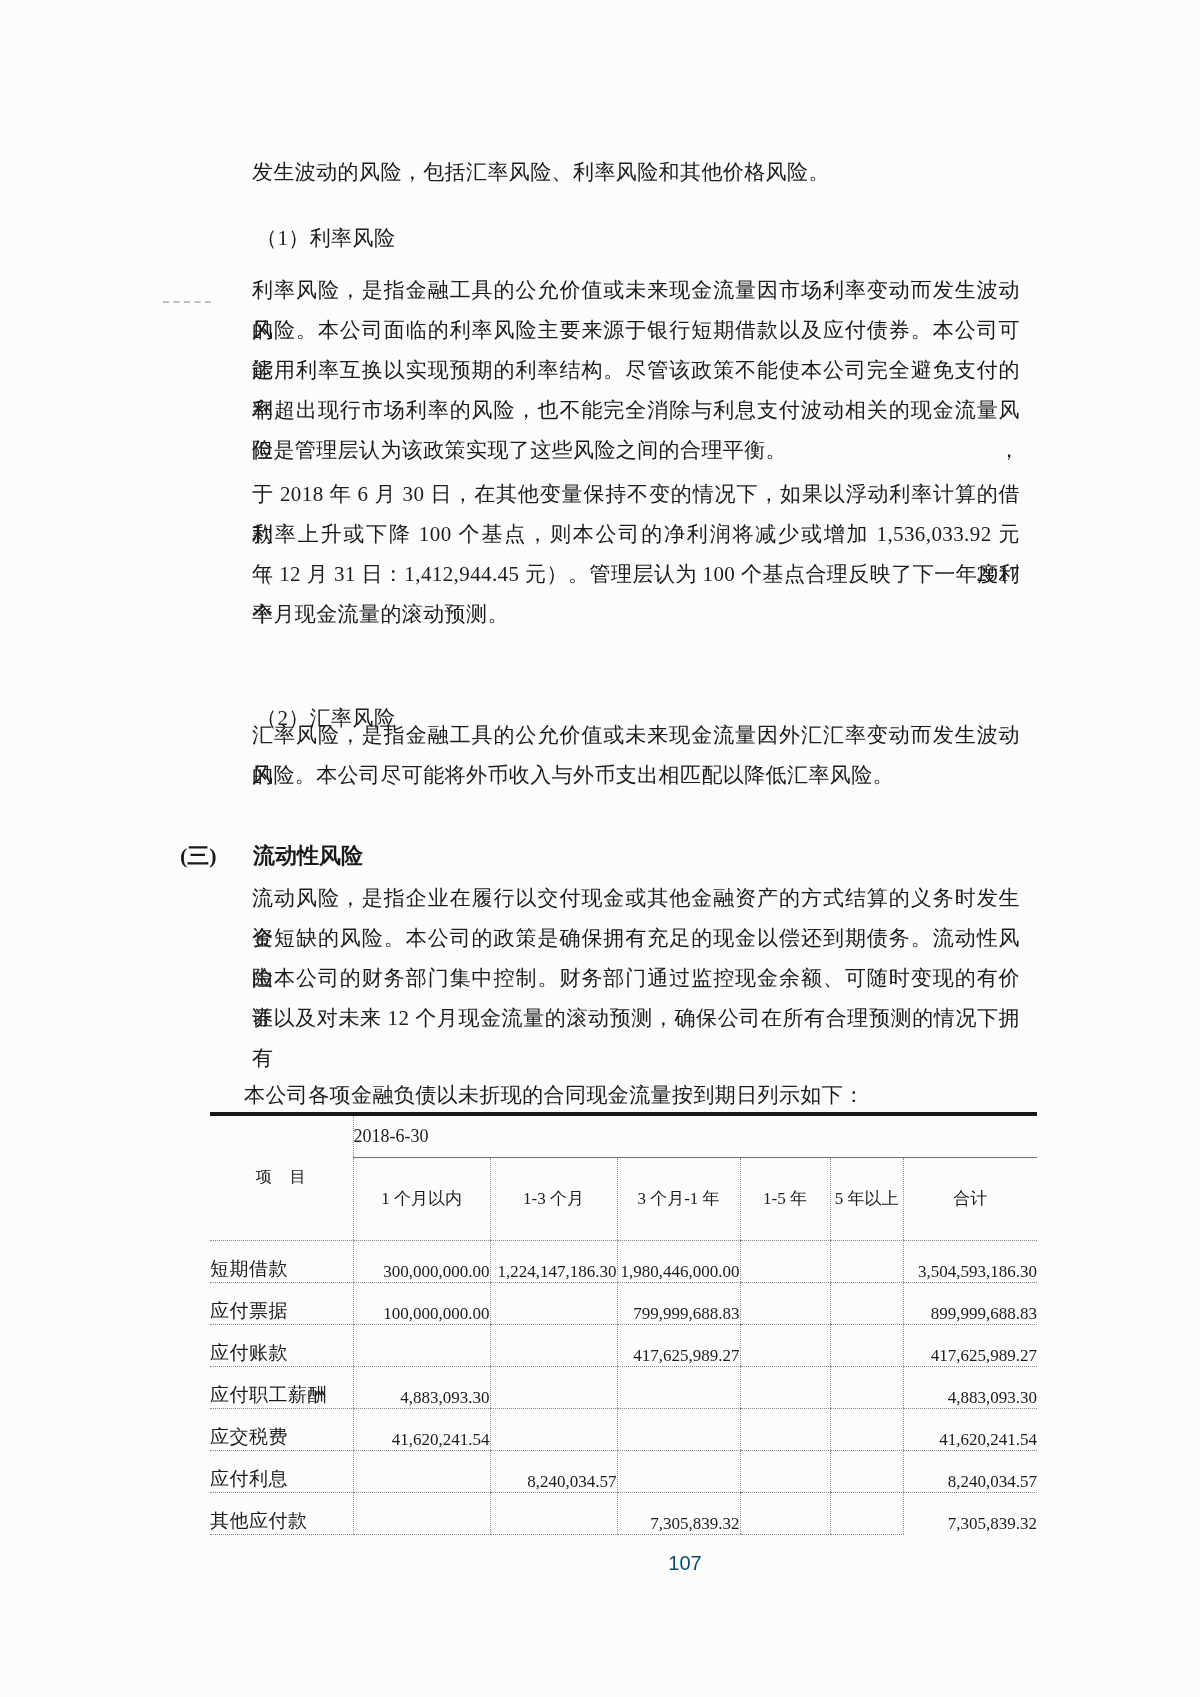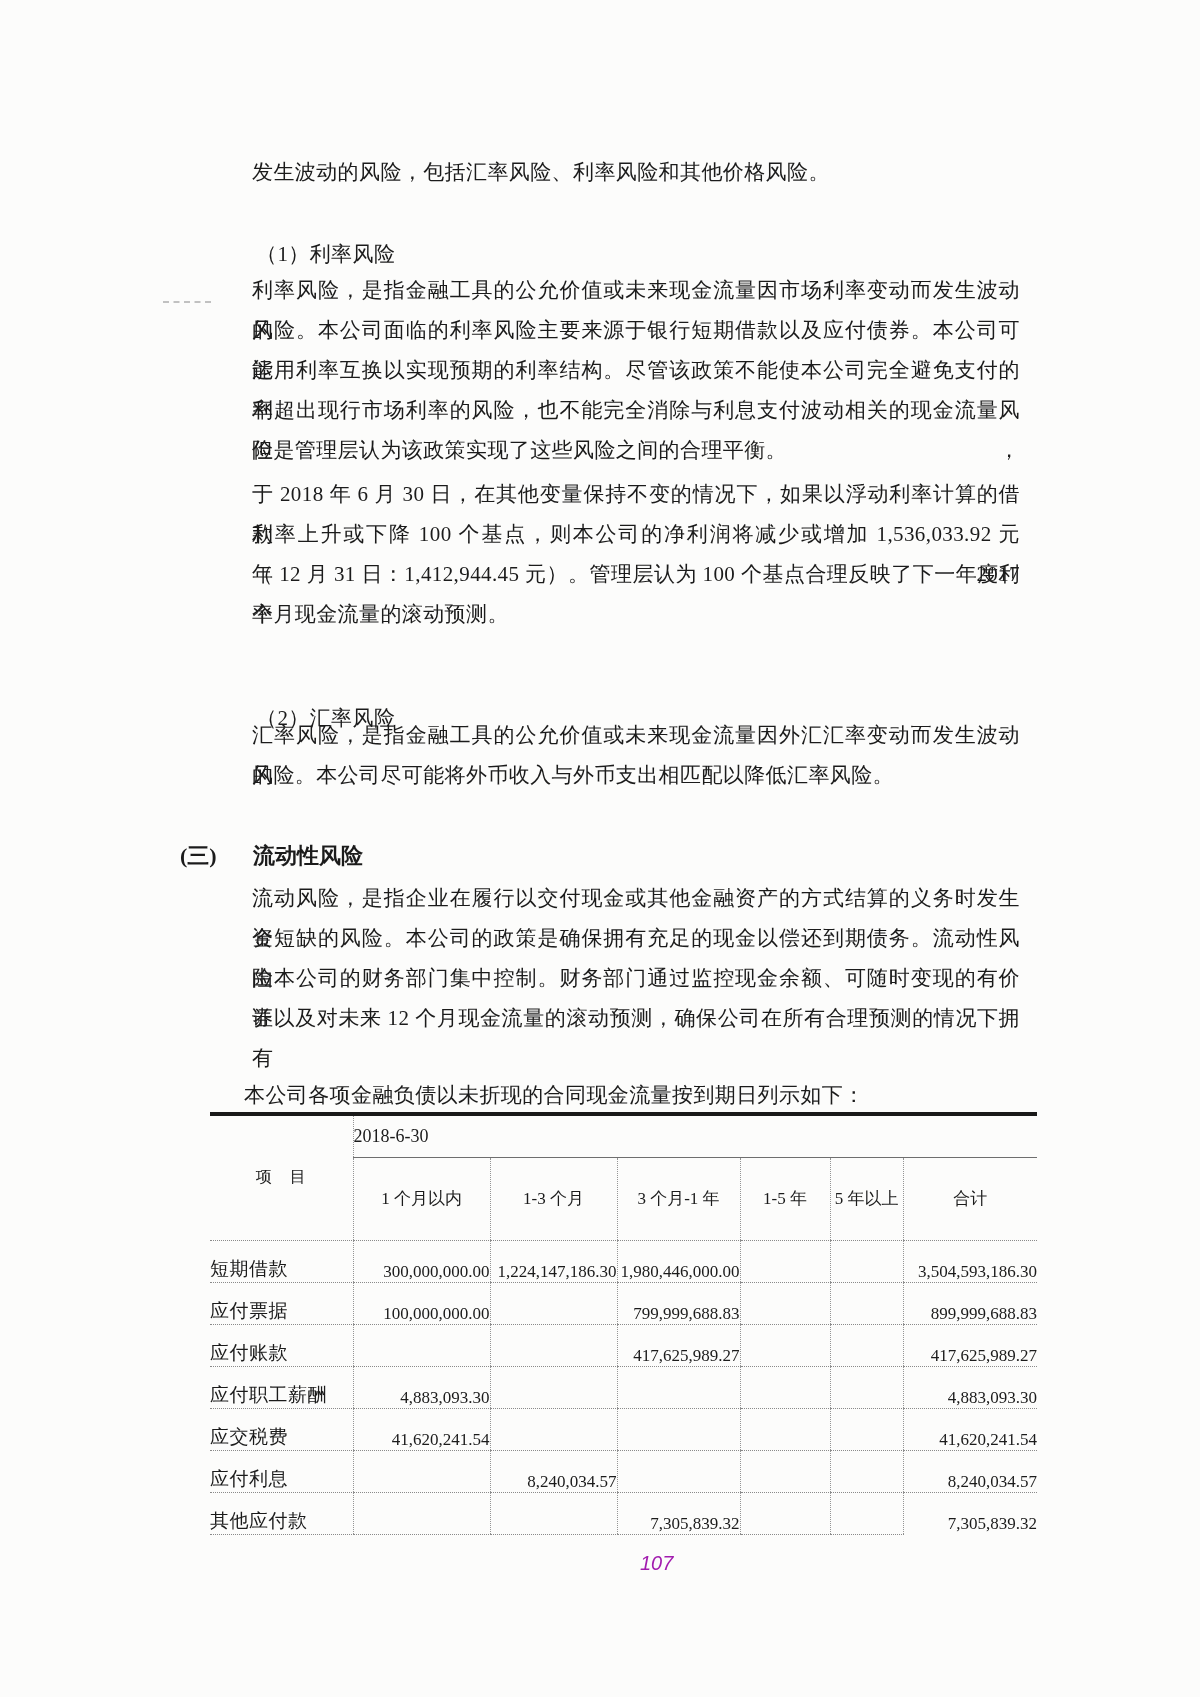--- a/index.html
+++ b/index.html
@@ -69,37 +69,36 @@
   }
   .rv{
     text-align:right;vertical-align:bottom;font-size:17px;
     padding-right:9px;padding-bottom:9px;
     border-left:1px dotted #949494;
     border-bottom:1px dotted #8a8a8a;
   }
   .nb{border-bottom:none;}
   .pagenum{
     position:absolute;left:640px;top:1543px;width:90px;height:40px;
-    line-height:40px;font-size:20px;color:#a21caf;
+    line-height:40px;text-align:center;font-size:20px;color:#0c4a6e;
     font-family:"Liberation Sans","DejaVu Sans",sans-serif;
-    font-style:italic;
   }
 </style>
 </head>
 <body>
 
 <div class="page">
 
   <div class="artifact-dash"></div>
 
   <div class="para" style="top:152px">
     <div class="line">发生波动的风险，包括汇率风险、利率风险和其他价格风险。</div>
   </div>
 
-  <div class="sub-heading" style="top:234px">（1）利率风险</div>
+  <div class="sub-heading" style="top:218px">（1）利率风险</div>
 
   <div class="para" style="top:270px">
     <div class="line jl">利率风险，是指金融工具的公允价值或未来现金流量因市场利率变动而发生波动的</div>
     <div class="line jl">风险。本公司面临的利率风险主要来源于银行短期借款以及应付债券。本公司可能</div>
     <div class="line jl">运用利率互换以实现预期的利率结构。尽管该政策不能使本公司完全避免支付的利</div>
     <div class="line jl">率超出现行市场利率的风险，也不能完全消除与利息支付波动相关的现金流量风险，</div>
     <div class="line">但是管理层认为该政策实现了这些风险之间的合理平衡。</div>
   </div>
 
   <div class="para" style="top:474px">

